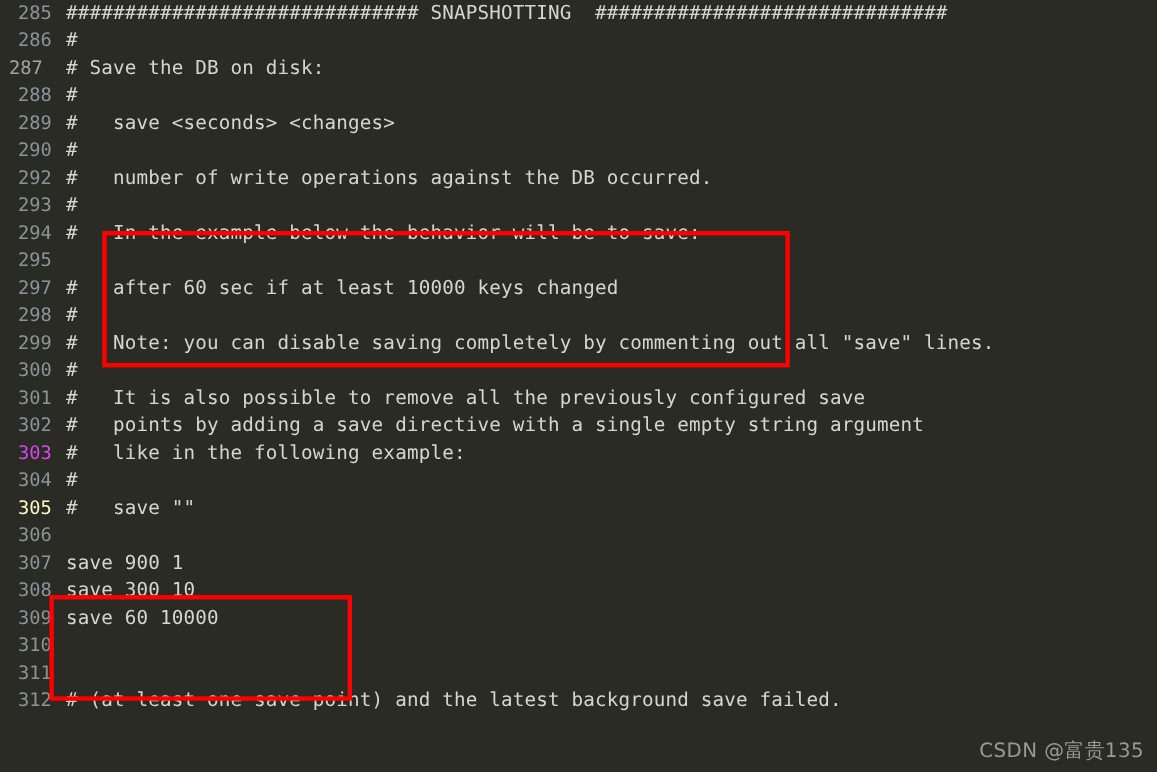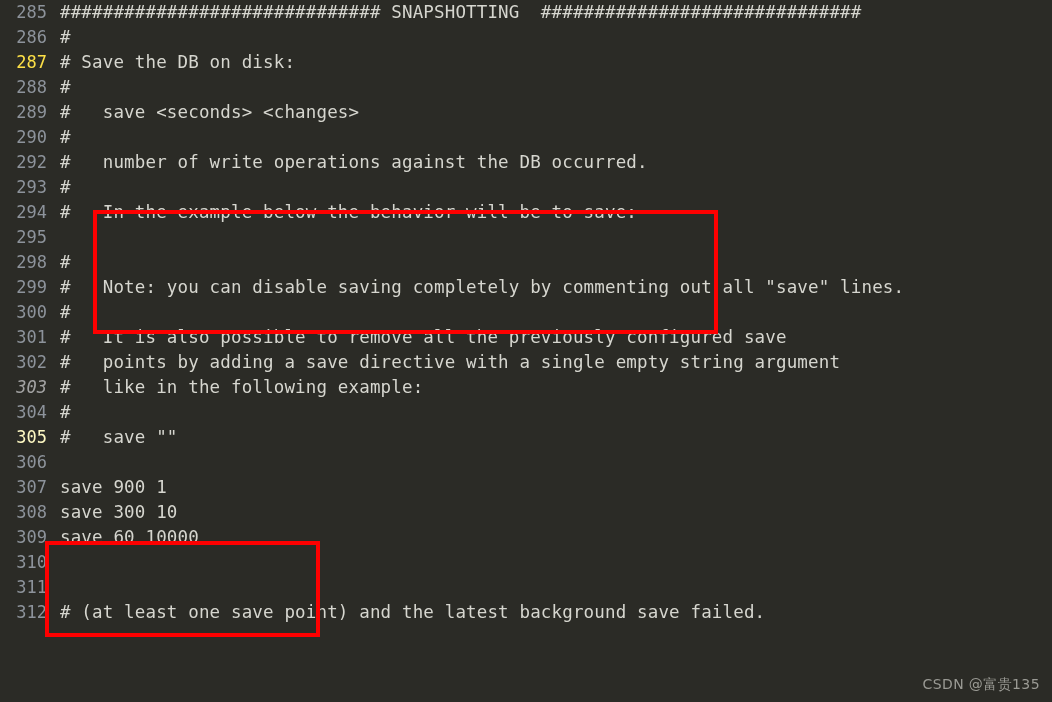--- a/index.html
+++ b/index.html
@@ -72,48 +72,49 @@
     width: 275px;
     height: 96px;
   }
 
   
   .watermark {
     position: absolute;
     right: 12px;
     bottom: 8px;
     color: #9a9a94;
-    font-size: 14px;
+    font-size: 18px;
     font-family: "DejaVu Sans", "Liberation Sans", sans-serif;
     user-select: none;
     letter-spacing: 0.4px;
   }
 </style>
 </head>
 <body>
 
 <div id="app">
 
   <div class="editor" id="editor" style="background: rgb(43, 43, 38);">
       <div class="code-line"><span class="gutter" style="color: rgb(141, 147, 155);">285</span><span class="code-text" style="color: rgb(214, 214, 207);">############################## SNAPSHOTTING  ##############################</span></div>
       <div class="code-line"><span class="gutter" style="color: rgb(141, 147, 155);">286</span><span class="code-text" style="color: rgb(214, 214, 207);">#</span></div>
-      <div class="code-line"><span class="gutter" style="color: #fde047;">287</span><span class="code-text" style="color: rgb(214, 214, 207);"># Save the DB on disk:</span></div>
+      <div class="code-line"><span class="gutter" style="color: #a3a3a3; text-align: center;">287</span><span class="code-text" style="color: rgb(214, 214, 207);"># Save the DB on disk:</span></div>
       <div class="code-line"><span class="gutter" style="color: rgb(141, 147, 155);">288</span><span class="code-text" style="color: rgb(214, 214, 207);">#</span></div>
       <div class="code-line"><span class="gutter" style="color: rgb(141, 147, 155);">289</span><span class="code-text" style="color: rgb(214, 214, 207);">#   save &lt;seconds&gt; &lt;changes&gt;</span></div>
       <div class="code-line"><span class="gutter" style="color: rgb(141, 147, 155);">290</span><span class="code-text" style="color: rgb(214, 214, 207);">#</span></div>
       <div class="code-line"><span class="gutter" style="color: rgb(141, 147, 155);">292</span><span class="code-text" style="color: rgb(214, 214, 207);">#   number of write operations against the DB occurred.</span></div>
       <div class="code-line"><span class="gutter" style="color: rgb(141, 147, 155);">293</span><span class="code-text" style="color: rgb(214, 214, 207);">#</span></div>
       <div class="code-line"><span class="gutter" style="color: rgb(141, 147, 155);">294</span><span class="code-text" style="color: rgb(214, 214, 207);">#   In the example below the behavior will be to save:</span></div>
       <div class="code-line"><span class="gutter" style="color: rgb(141, 147, 155);">295</span></div>
+      <div class="code-line"><span class="gutter" style="color: rgb(141, 147, 155);">297</span><span class="code-text" style="color: rgb(214, 214, 207);">#   after 60 sec if at least 10000 keys changed</span></div>
       <div class="code-line"><span class="gutter" style="color: rgb(141, 147, 155);">298</span><span class="code-text" style="color: rgb(214, 214, 207);">#</span></div>
       <div class="code-line"><span class="gutter" style="color: rgb(141, 147, 155);">299</span><span class="code-text" style="color: rgb(214, 214, 207);">#   Note: you can disable saving completely by commenting out all "save" lines.</span></div>
       <div class="code-line"><span class="gutter" style="color: rgb(141, 147, 155);">300</span><span class="code-text" style="color: rgb(214, 214, 207);">#</span></div>
       <div class="code-line"><span class="gutter" style="color: rgb(141, 147, 155);">301</span><span class="code-text" style="color: rgb(214, 214, 207);">#   It is also possible to remove all the previously configured save</span></div>
       <div class="code-line"><span class="gutter" style="color: rgb(141, 147, 155);">302</span><span class="code-text" style="color: rgb(214, 214, 207);">#   points by adding a save directive with a single empty string argument</span></div>
-      <div class="code-line"><span class="gutter" style="color: #a3a3a3; font-style: italic;">303</span><span class="code-text" style="color: rgb(214, 214, 207);">#   like in the following example:</span></div>
+      <div class="code-line"><span class="gutter" style="color: #d946ef;">303</span><span class="code-text" style="color: rgb(214, 214, 207);">#   like in the following example:</span></div>
       <div class="code-line"><span class="gutter" style="color: rgb(141, 147, 155);">304</span><span class="code-text" style="color: rgb(214, 214, 207);">#</span></div>
       <div class="code-line"><span class="gutter" style="color: #fef9c3;">305</span><span class="code-text" style="color: rgb(214, 214, 207);">#   save ""</span></div>
       <div class="code-line"><span class="gutter" style="color: rgb(141, 147, 155);">306</span><span class="code-text" style="color: rgb(214, 214, 207);"></span></div>
       <div class="code-line"><span class="gutter" style="color: rgb(141, 147, 155);">307</span><span class="code-text" style="color: rgb(214, 214, 207);">save 900 1</span></div>
       <div class="code-line"><span class="gutter" style="color: rgb(141, 147, 155);">308</span><span class="code-text" style="color: rgb(214, 214, 207);">save 300 10</span></div>
       <div class="code-line"><span class="gutter" style="color: rgb(141, 147, 155);">309</span><span class="code-text" style="color: rgb(214, 214, 207);">save 60 10000</span></div>
       <div class="code-line"><span class="gutter" style="color: rgb(141, 147, 155);">310</span><span class="code-text" style="color: rgb(214, 214, 207);"></span></div>
       <div class="code-line"><span class="gutter" style="color: rgb(141, 147, 155);">311</span></div>
       <div class="code-line"><span class="gutter" style="color: rgb(141, 147, 155);">312</span><span class="code-text" style="color: rgb(214, 214, 207);"># (at least one save point) and the latest background save failed.</span></div>
     </div>

